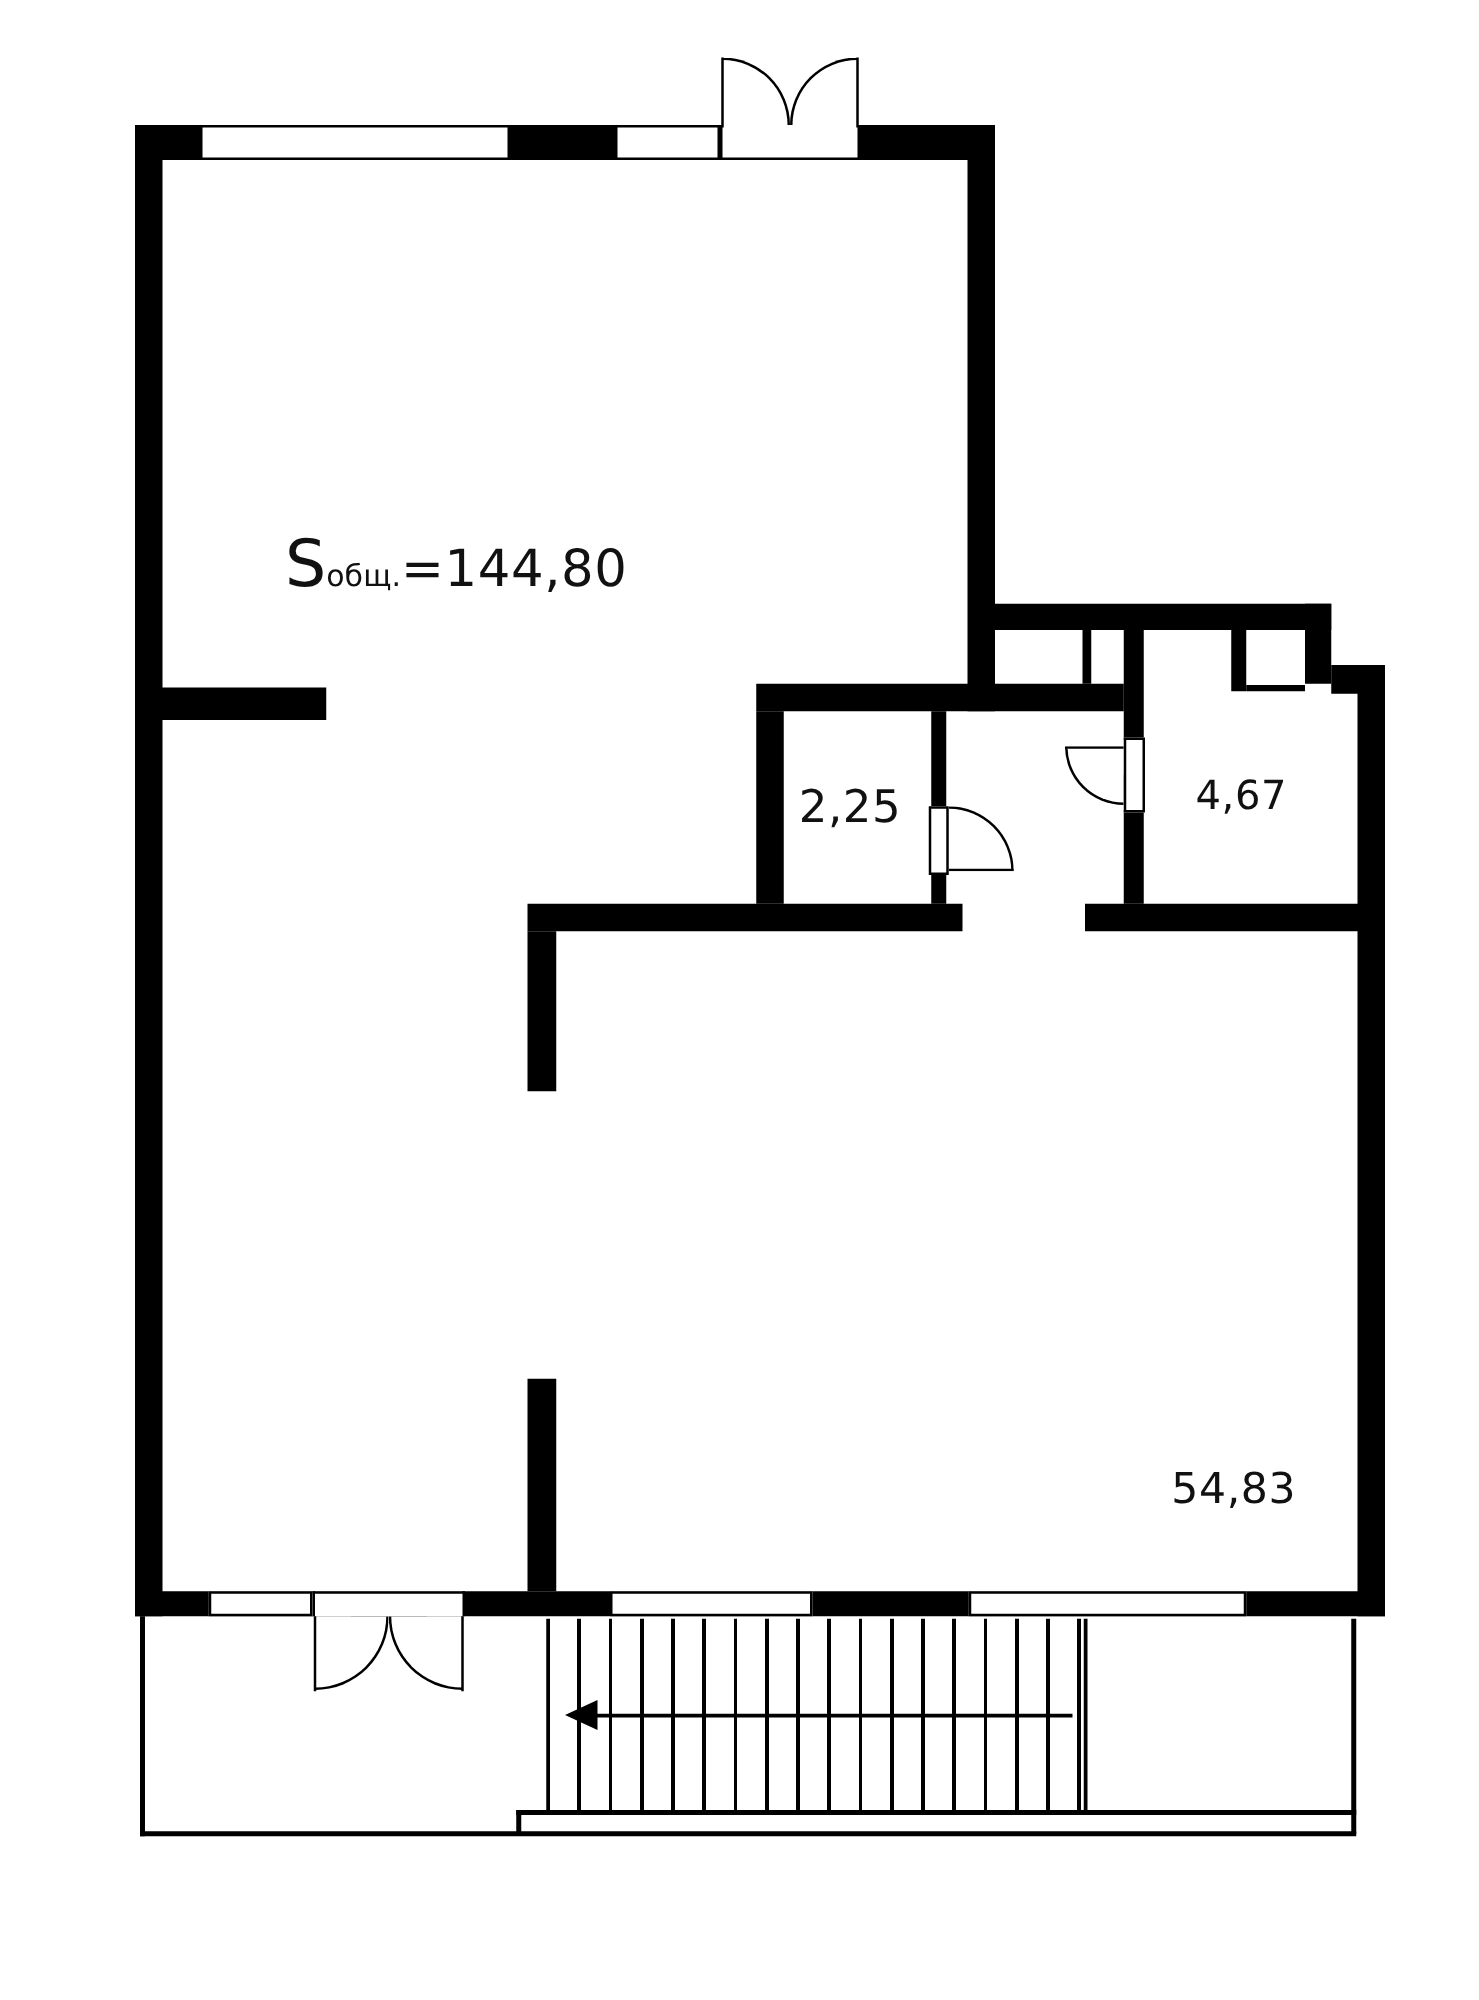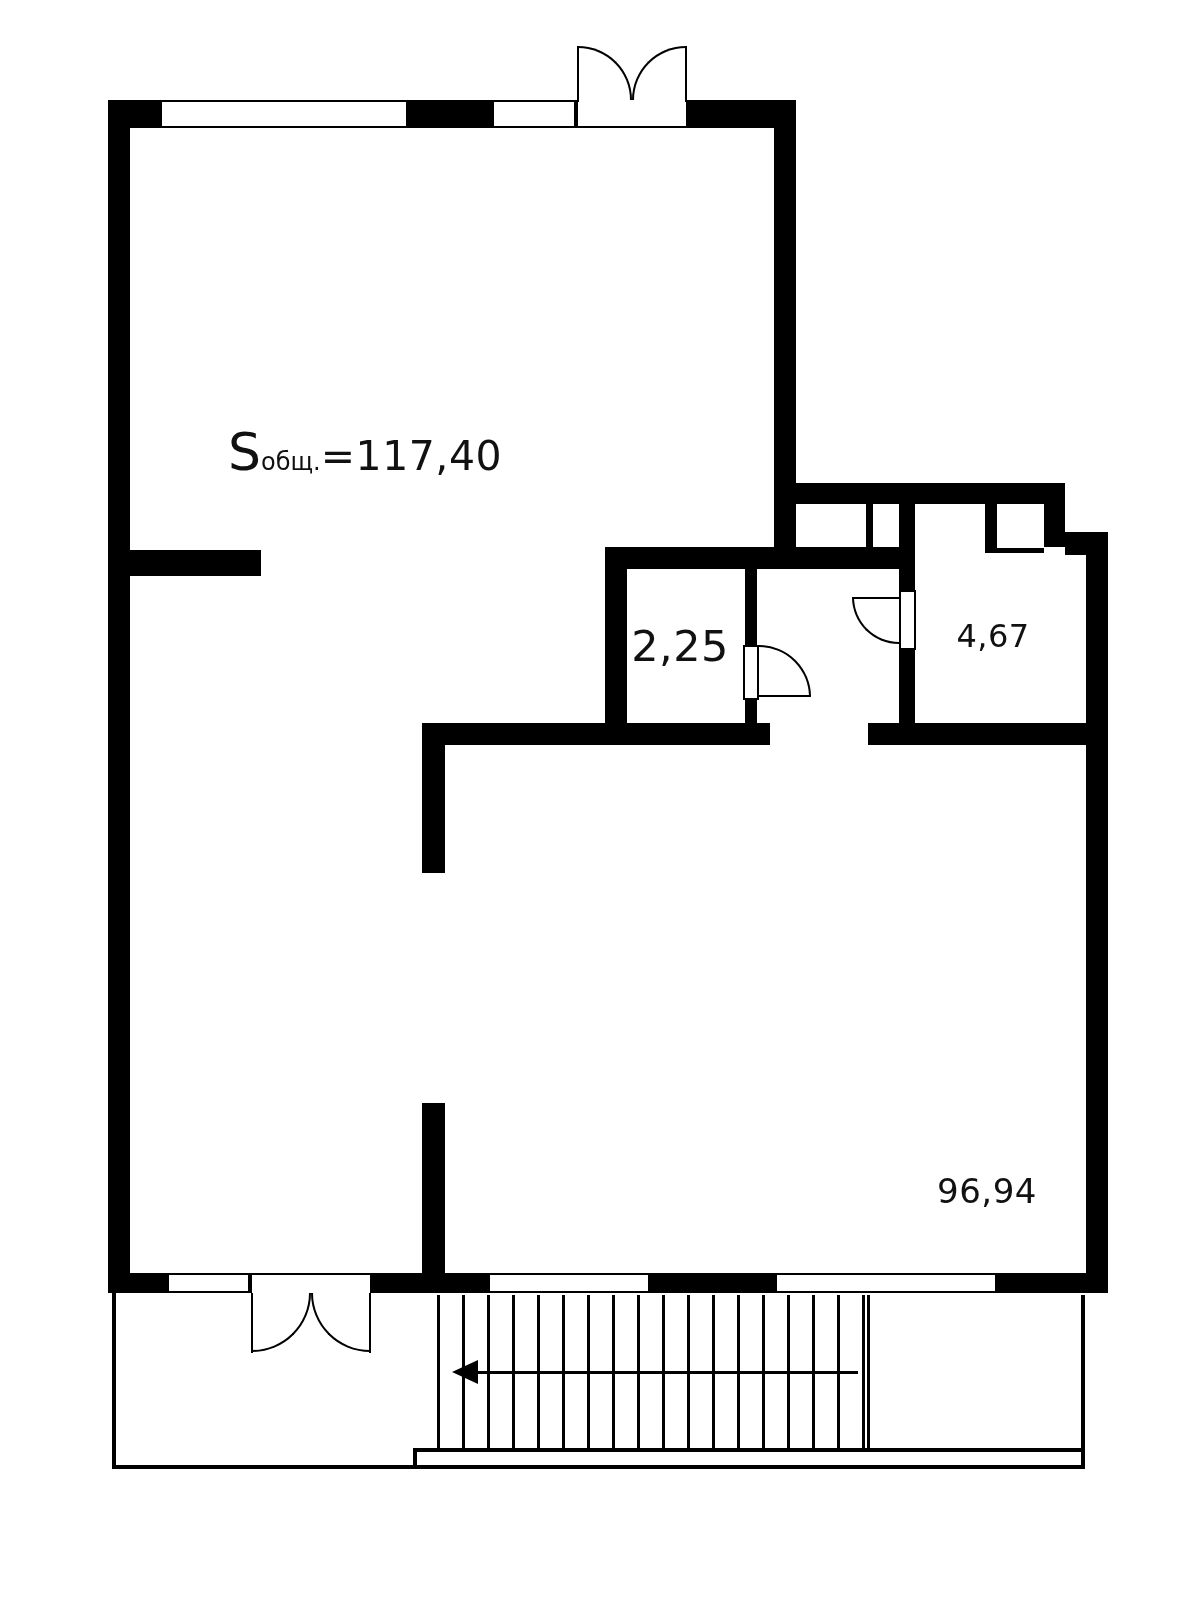--- a/index.html
+++ b/index.html
@@ -96,19 +96,19 @@
   <div class="tl" style="left:413px;top:1448px;width:672px;height:4px;"></div>
   <div class="tl" style="left:1081px;top:1295px;width:4px;height:172px;"></div>
   <div class="treads" style="left:437px;top:1295px;width:433px;height:153px;"></div>
   <div class="tl" style="left:867px;top:1295px;width:3px;height:153px;"></div>
   <div class="tl" style="left:470px;top:1371px;width:388px;height:3px;"></div>
   <div class="arrowhead" style="left:452px;top:1360px;"></div>
 
   <div class="title" style="left:228px;top:452px;">
     <span class="s">S</span>
       <span class="sub">общ.</span>
-      <span class="val">=117,40</span>
+      <span class="val">=144,80</span>
   </div>
-  <div class="label" style="left:680px;top:646px;font-size:43px;">2,25</div>
+  <div class="label" style="left:680px;top:646px;font-size:36px;">2,25</div>
   <div class="label" style="left:993px;top:636px;font-size:32px;">4,67</div>
-  <div class="label" style="left:987px;top:1191px;font-size:34px;">96,94</div>
+  <div class="label" style="left:987px;top:1191px;font-size:34px;">54,83</div>
 
 </div>
 
 </body></html>

